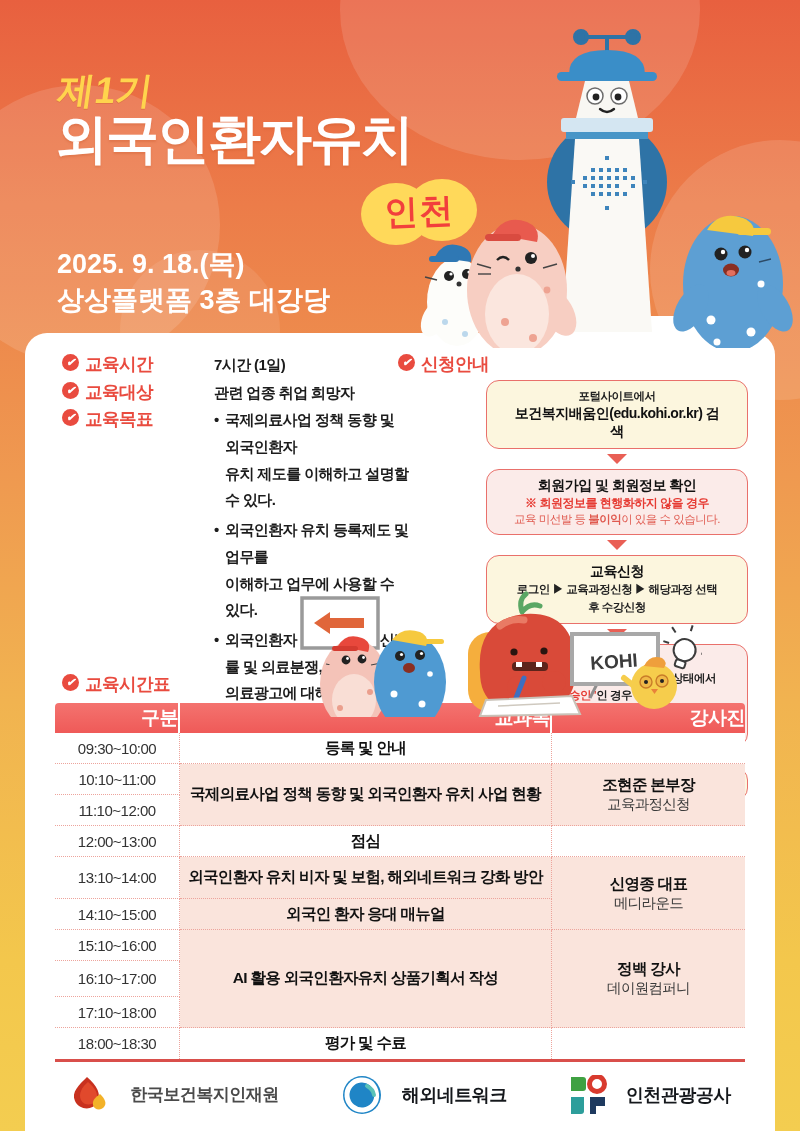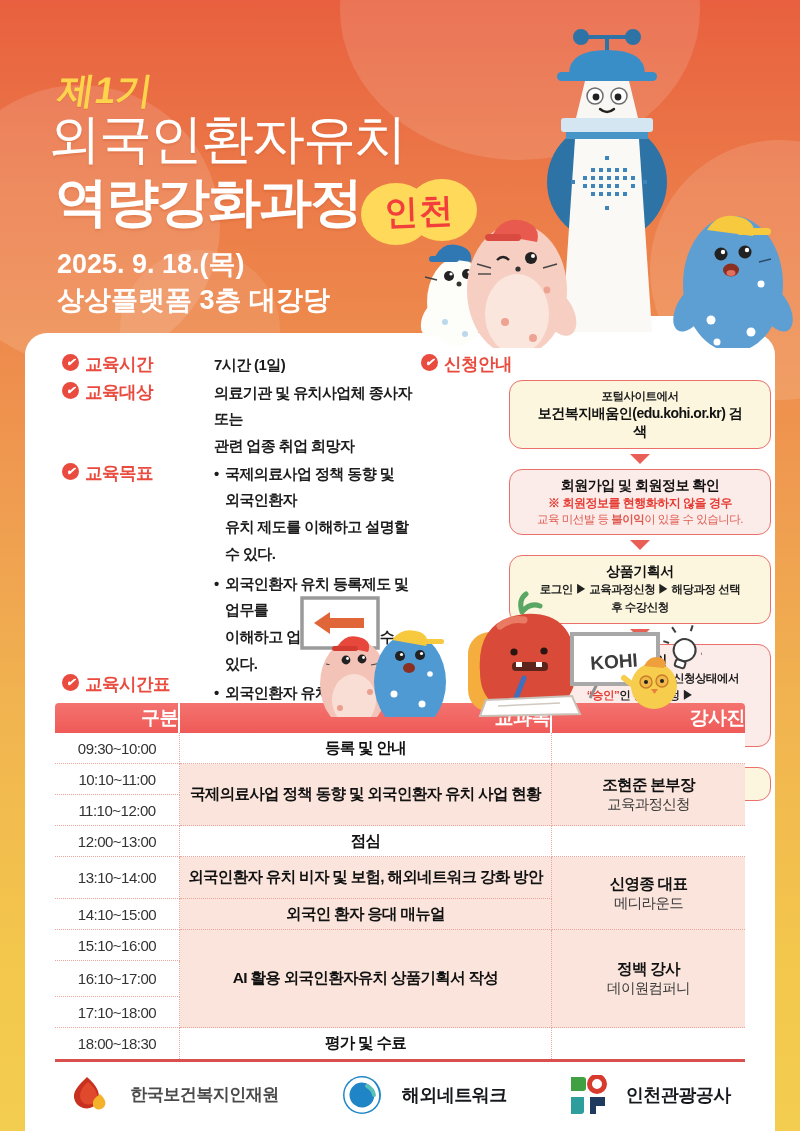--- a/index.html
+++ b/index.html
@@ -11,21 +11,21 @@
   .cloud{ position:absolute; border-radius:50%; background:rgba(255,255,255,0.13); }
   .c1{ left:-60px; top:85px; width:280px; height:280px; }
   .c2{ left:340px; top:-140px; width:360px; height:300px; }
   .c3{ left:650px; top:140px; width:260px; height:260px; }
   .c4{ left:120px; top:250px; width:160px; height:160px; background:rgba(255,255,255,0.09);}
 
   
   .hdr{ position:absolute; z-index:6; color:#fff; }
   .session{ left:58px; top:66px; font-size:37px; font-weight:800; color:#ffd44d;
     transform:skewX(-8deg); text-shadow:0 1px 0 rgba(180,80,20,.25); }
-  .title1{ left:48px; top:104px; font-size:53px; font-weight:400; letter-spacing:-2px; text-shadow:0 2px 2px rgba(190,80,30,.25);}
+  .title1{ left:55px; top:104px; font-size:53px; font-weight:700; letter-spacing:-2px; text-shadow:0 2px 2px rgba(190,80,30,.25);}
   .title2{ left:55px; top:167px; font-size:53px; font-weight:800; letter-spacing:-2px; text-shadow:0 2px 2px rgba(190,80,30,.25);}
   .date{ left:57px; top:246px; font-size:27px; font-weight:800; }
   .venue{ left:57px; top:282px; font-size:27px; font-weight:700; }
   .region-badge{
     position:absolute; z-index:7; left:361px; top:179px; width:116px; height:66px;
     display:flex; align-items:center; justify-content:center;
   }
   .region-badge .blob{ position:absolute; background:#ffd95a; border-radius:50%; }
   .b1{ left:0; top:4px; width:70px; height:62px; }
   .b2{ left:46px; top:0; width:70px; height:62px; }
@@ -49,21 +49,21 @@
   .info-left{ position:absolute; z-index:4; left:62px; top:352px; width:350px; }
   .info-row{ display:flex; margin-bottom:1px; }
   .info-row .sec-label{ width:152px; flex:none; }
   .info-val{ font-size:15px; color:#1c1c1c; font-weight:700; line-height:1.78; letter-spacing:-0.6px;}
   .bullets .bullet{ position:relative; padding-left:11px; margin-bottom:3px;}
   .bullets .bullet::before{ content:"•"; position:absolute; left:0; top:0; }
   .pill{ display:inline-block; background:#ffd95a; color:#e9483c; font-weight:800; font-size:14px;
     border-radius:13px; padding:2px 10px; margin-right:8px; letter-spacing:1px;}
   .entry-line{ margin-bottom:6px; white-space:nowrap;}
 
-  .apply-col{ position:absolute; z-index:4; left:421px; top:352px; width:350px; }
+  .apply-col{ position:absolute; z-index:4; left:398px; top:352px; width:350px; }
   .apply-flow{ margin-left:88px; margin-top:4px; width:262px; }
   .flow-box{ border:1.6px solid #e9706b; border-radius:13px; padding:7px 24px; text-align:center; }
   .flow-box.cream{ background:#fcf6de; }
   .flow-box.pink{ background:#fbebe9; }
   .fb-title{ font-size:14px; font-weight:800; color:#111; letter-spacing:-0.5px;}
   .fb-line{ font-size:11.5px; color:#222; letter-spacing:-0.5px; line-height:1.5; font-weight:600;}
   .fb-red{ color:#e63b33; font-weight:800; font-size:12px; letter-spacing:-0.5px;}
   .fb-redlight{ color:#e05a50; font-size:11.5px; letter-spacing:-0.5px;}
   .fb-redlight b{ font-weight:800; }
   .hl-red{ color:#e63b33; font-weight:800; }
@@ -214,21 +214,20 @@
       <line x1="344" y1="240" x2="356" y2="237" stroke="#2c4a66" stroke-width="1.4"></line>
       <circle cx="296" cy="298" r="4.5" fill="#fff"></circle>
         <circle cx="336" cy="310" r="4.5" fill="#fff"></circle>
         <circle cx="346" cy="262" r="3.5" fill="#fff"></circle>
         <circle cx="302" cy="320" r="3.5" fill="#fff"></circle>
     </g>
   </svg>
 
   <div class="hdr session">제1기</div>
   <div class="hdr title1">외국인환자유치</div>
-  <div class="hdr title2">역량강화과정</div>
   <div class="region-badge">
     <i class="blob b1"></i>
     <i class="blob b2"></i>
     <span>인천</span>
   </div>
   <div class="hdr date">2025. 9. 18.(목)</div>
   <div class="hdr venue">상상플랫폼 3층 대강당</div>
 
   <div class="info-left">
     <div class="info-row">
@@ -237,21 +236,20 @@
           <span>교육시간</span>
         </div>
       <div class="info-val">7시간 (1일)</div>
     </div>
     <div class="info-row">
       <div class="sec-label">
           <i class="check"></i>
           <span>교육대상</span>
         </div>
       <div class="info-val">
-        <div>의료기관 및 유치사업체 종사자 또는</div>
         <div>관련 업종 취업 희망자</div>
       </div>
     </div>
     <div class="info-row">
       <div class="sec-label">
           <i class="check"></i>
           <span>교육목표</span>
         </div>
       <div class="info-val bullets">
         <div class="bullet"><span>국제의료사업 정책 동향 및 외국인환자</span><br><span>유치 제도를 이해하고 설명할 수 있다.</span></div>
@@ -289,21 +287,21 @@
         <div class="fb-title">보건복지배움인(edu.kohi.or.kr) 검색</div>
       </div>
       <div class="flow-arrow"></div>
       <div class="flow-box pink">
         <div class="fb-title">회원가입 및 회원정보 확인</div>
         <div class="fb-red">※ 회원정보를 현행화하지 않을 경우</div>
         <div class="fb-redlight"><span>교육 미선발 등 </span><b>불이익</b><span>이 있을 수 있습니다.</span></div>
       </div>
       <div class="flow-arrow"></div>
       <div class="flow-box cream">
-        <div class="fb-title">상품기획서</div>
+        <div class="fb-title">교육신청</div>
         <div class="fb-line">로그인 ▶ 교육과정신청 ▶ 해당과정 선택 후 수강신청</div>
       </div>
       <div class="flow-arrow"></div>
       <div class="flow-box pink">
         <div class="fb-title">확정확인</div>
         <div class="fb-line"><span>마이페이지 ▶ 학습현황 ▶ 신청상태에서 </span><span class="hl-red">“승인”</span><span>인 경우 확정 ▶</span></div>
         <div class="fb-line">확정통보서 버튼 클릭 후 확정통보서 출력 가능</div>
       </div>
       <div class="flow-arrow"></div>
       <div class="flow-box cream">

